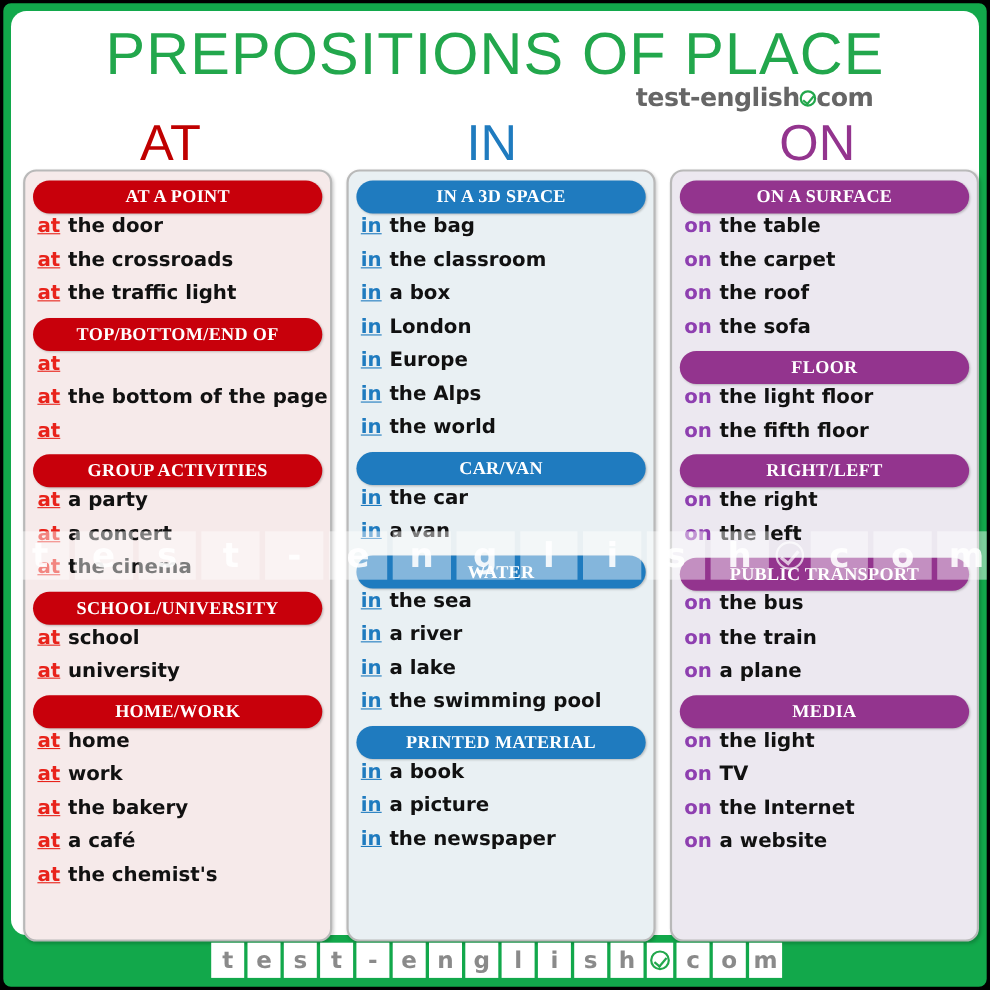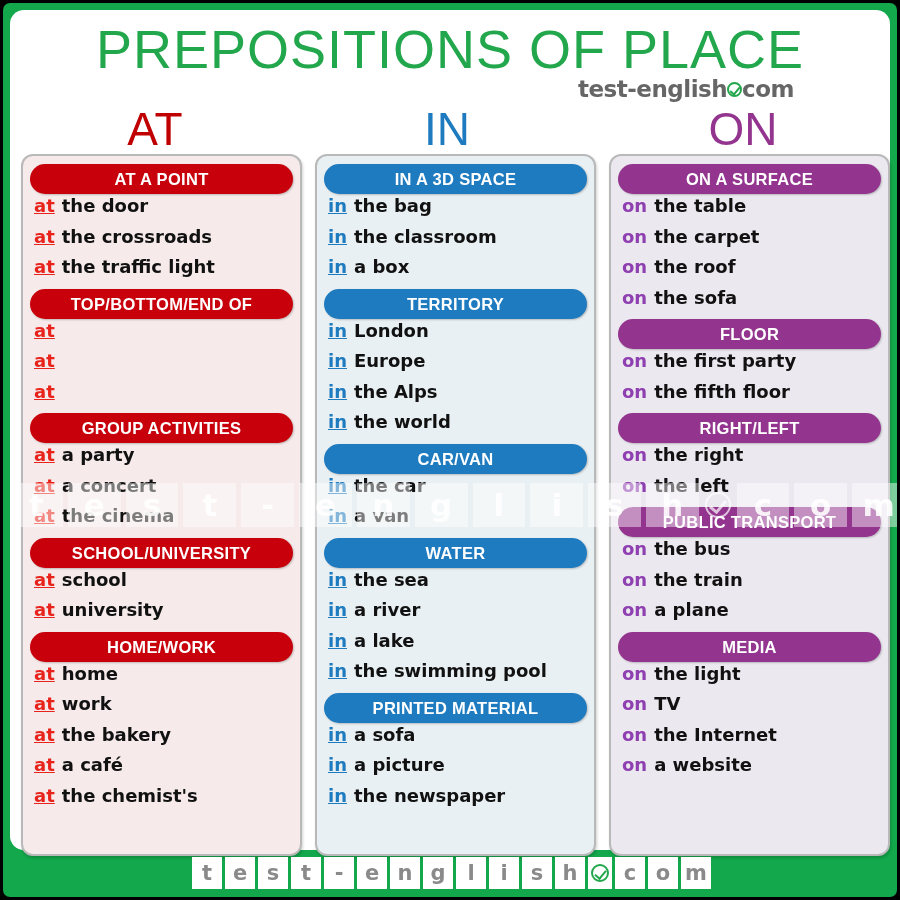--- a/index.html
+++ b/index.html
@@ -140,21 +140,21 @@
   .card.on { left: 588px; background: #ece8f0; }
 
   .sec-header {
     box-sizing: border-box;
     width: 100%;
     height: 30px;
     line-height: 30px;
     border-radius: 15px;
     text-align: center;
     color: #ffffff;
-    font-family: Liberation Sans, sans-serif;
+    font-family: Liberation Serif, serif;
     font-weight: bold;
     font-size: 16.5px;
     letter-spacing: 0.3px;
     margin: 2px 0 1px 0;
     box-shadow: 1px 1px 2px rgba(0,0,0,0.22);
     white-space: nowrap;
     overflow: hidden;
   }
   .card.at .sec-header { background: #c8000b; }
   .card.in .sec-header { background: #1f7bbf; }
@@ -313,20 +313,21 @@
           <div class="entry">
             <span class="prep">at</span>
             <span class="phrase">the traffic light</span>
           </div>
           <div class="sec-header">TOP/BOTTOM/END OF</div>
           <div class="entry">
             <span class="prep">at</span>
           </div>
           <div class="entry">
             <span class="prep">at</span>
+            <span class="phrase">the bottom of the page</span>
           </div>
           <div class="entry">
             <span class="prep">at</span>
           </div>
           <div class="sec-header">GROUP ACTIVITIES</div>
           <div class="entry">
             <span class="prep">at</span>
             <span class="phrase">a party</span>
           </div>
           <div class="entry">
@@ -375,21 +376,20 @@
             <span class="phrase">the bag</span>
           </div>
           <div class="entry">
             <span class="prep">in</span>
             <span class="phrase">the classroom</span>
           </div>
           <div class="entry">
             <span class="prep">in</span>
             <span class="phrase">a box</span>
           </div>
-          <div class="sec-header">TERRITORY</div>
           <div class="entry">
             <span class="prep">in</span>
             <span class="phrase">London</span>
           </div>
           <div class="entry">
             <span class="prep">in</span>
             <span class="phrase">Europe</span>
           </div>
           <div class="entry">
             <span class="prep">in</span>
@@ -421,21 +421,21 @@
             <span class="prep">in</span>
             <span class="phrase">a lake</span>
           </div>
           <div class="entry">
             <span class="prep">in</span>
             <span class="phrase">the swimming pool</span>
           </div>
           <div class="sec-header">PRINTED MATERIAL</div>
           <div class="entry">
             <span class="prep">in</span>
-            <span class="phrase">a sofa</span>
+            <span class="phrase">a book</span>
           </div>
           <div class="entry">
             <span class="prep">in</span>
             <span class="phrase">a picture</span>
           </div>
           <div class="entry">
             <span class="prep">in</span>
             <span class="phrase">the newspaper</span>
           </div>
         </div>
@@ -453,21 +453,21 @@
             <span class="prep">on</span>
             <span class="phrase">the roof</span>
           </div>
           <div class="entry">
             <span class="prep">on</span>
             <span class="phrase">the sofa</span>
           </div>
           <div class="sec-header">FLOOR</div>
           <div class="entry">
             <span class="prep">on</span>
-            <span class="phrase">the first party</span>
+            <span class="phrase">the light floor</span>
           </div>
           <div class="entry">
             <span class="prep">on</span>
             <span class="phrase">the fifth floor</span>
           </div>
           <div class="sec-header">RIGHT/LEFT</div>
           <div class="entry">
             <span class="prep">on</span>
             <span class="phrase">the right</span>
           </div>

